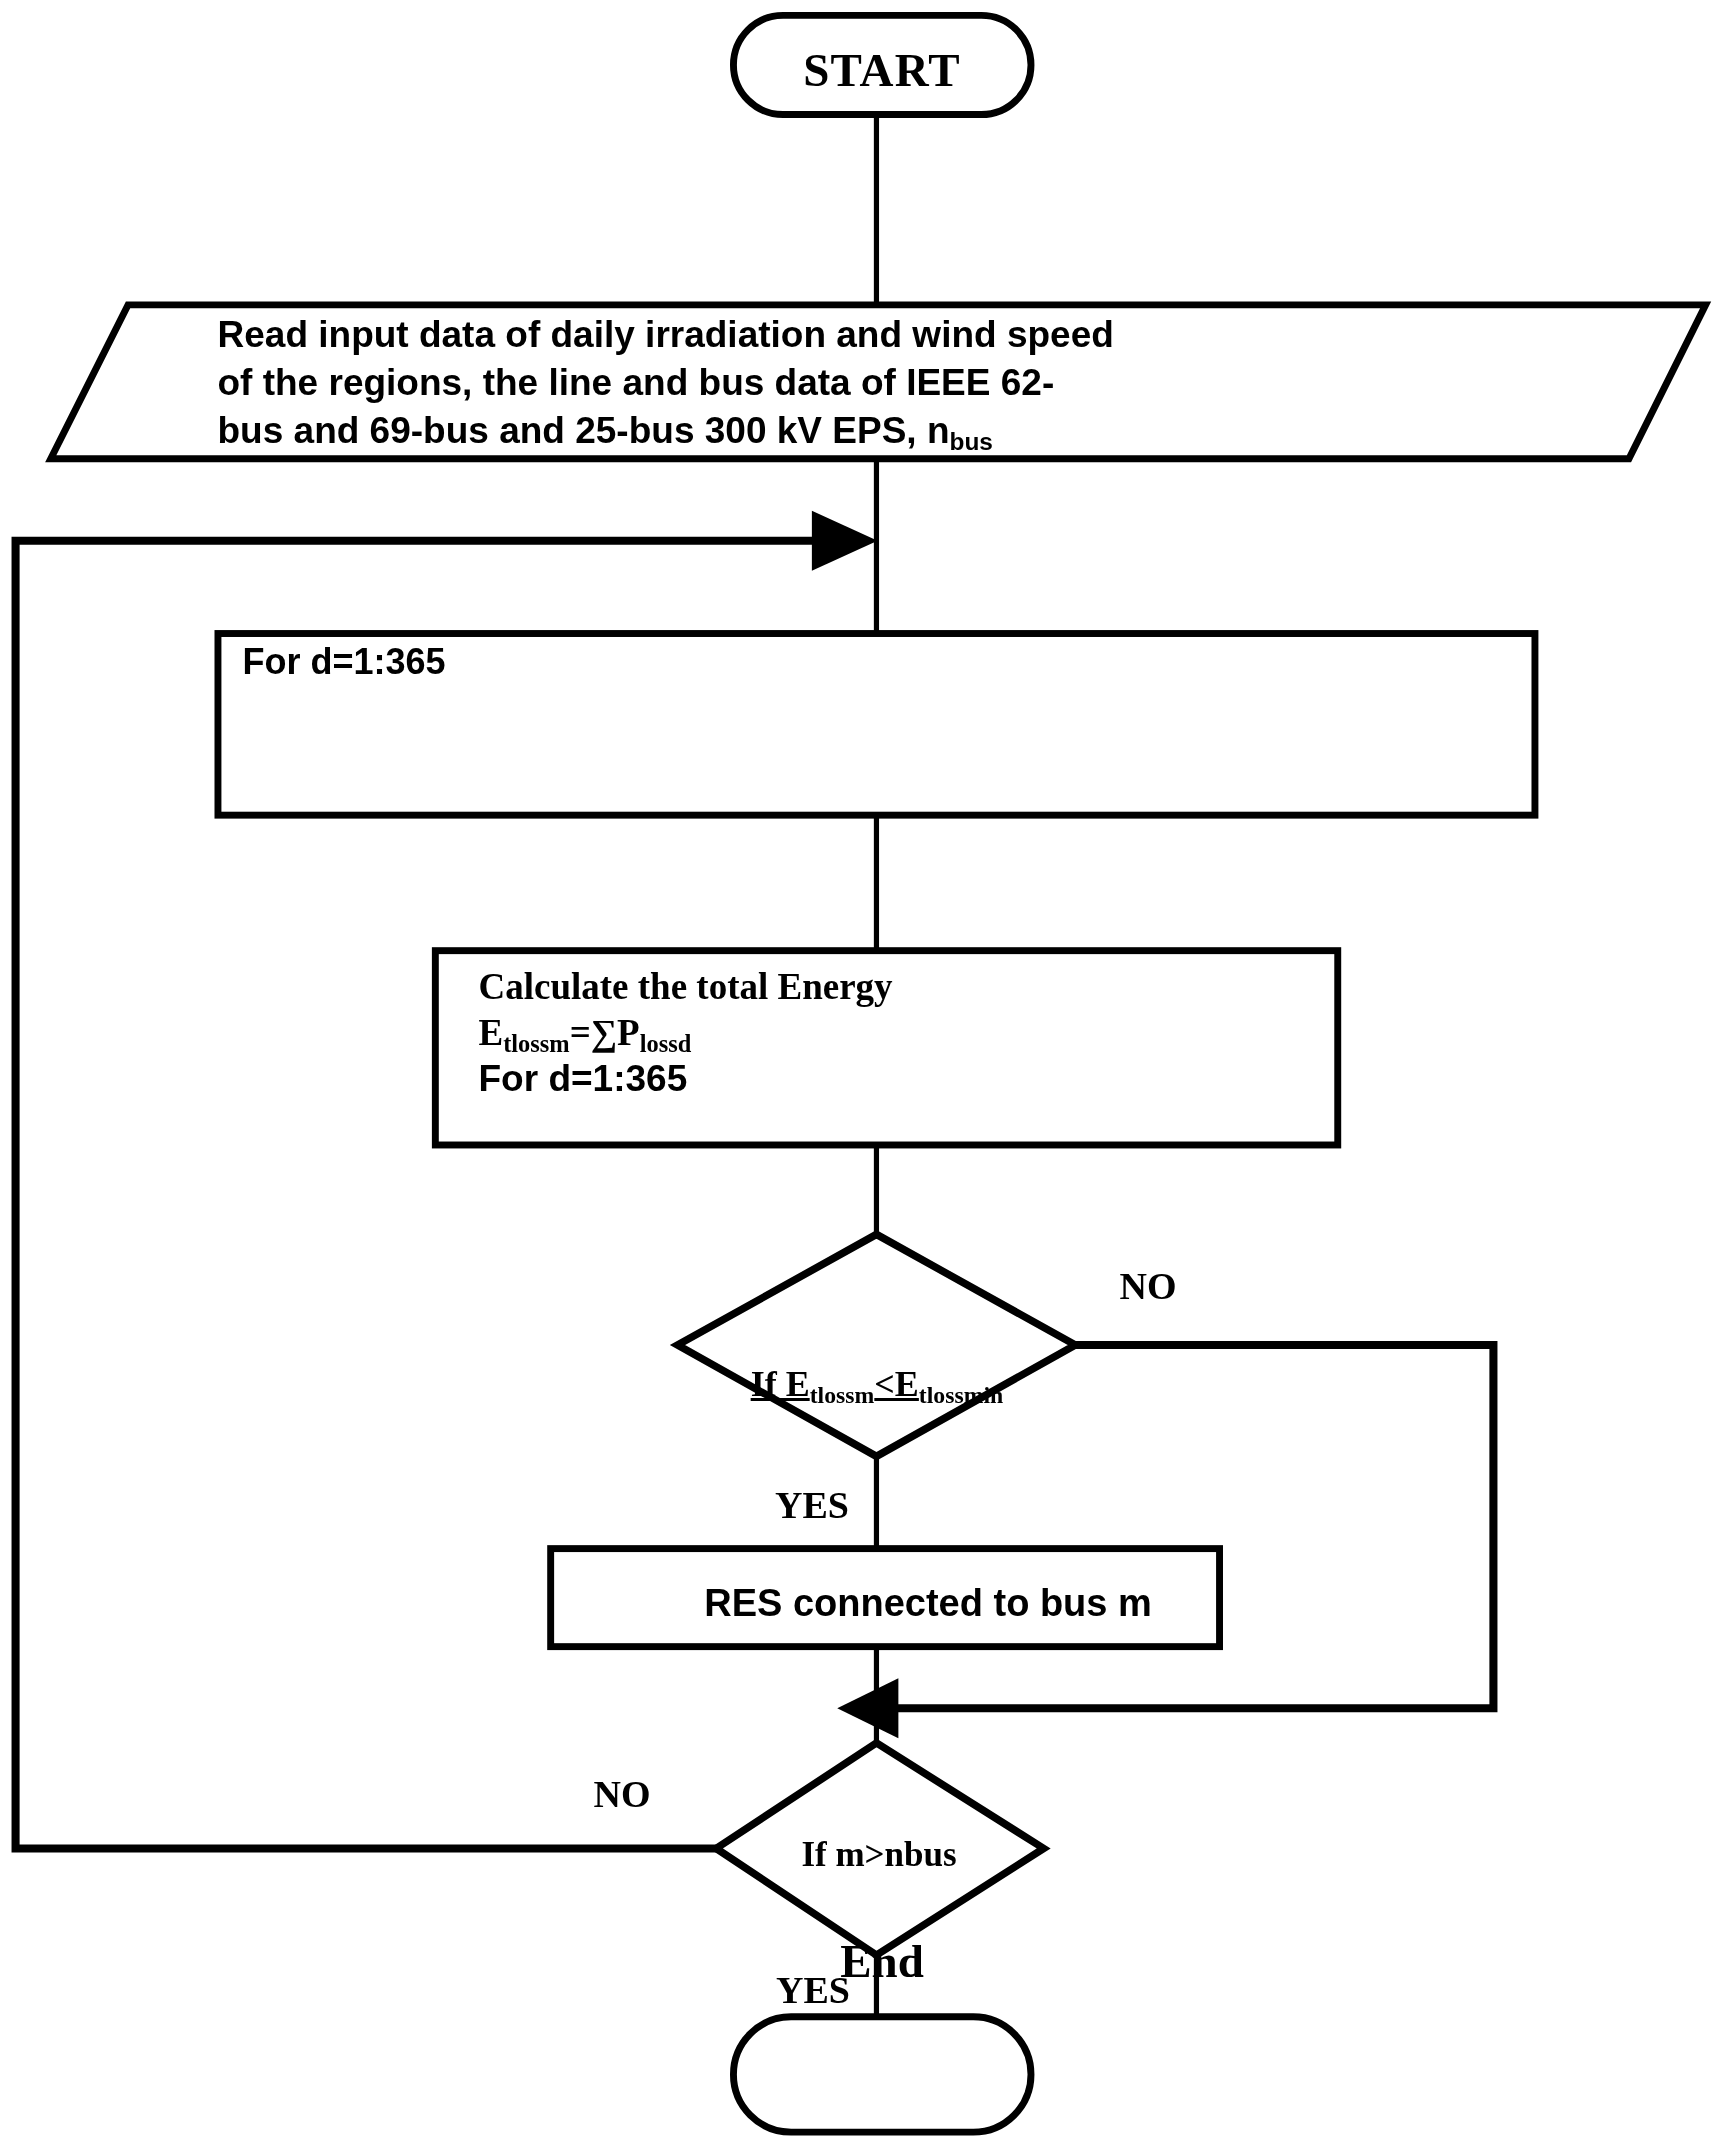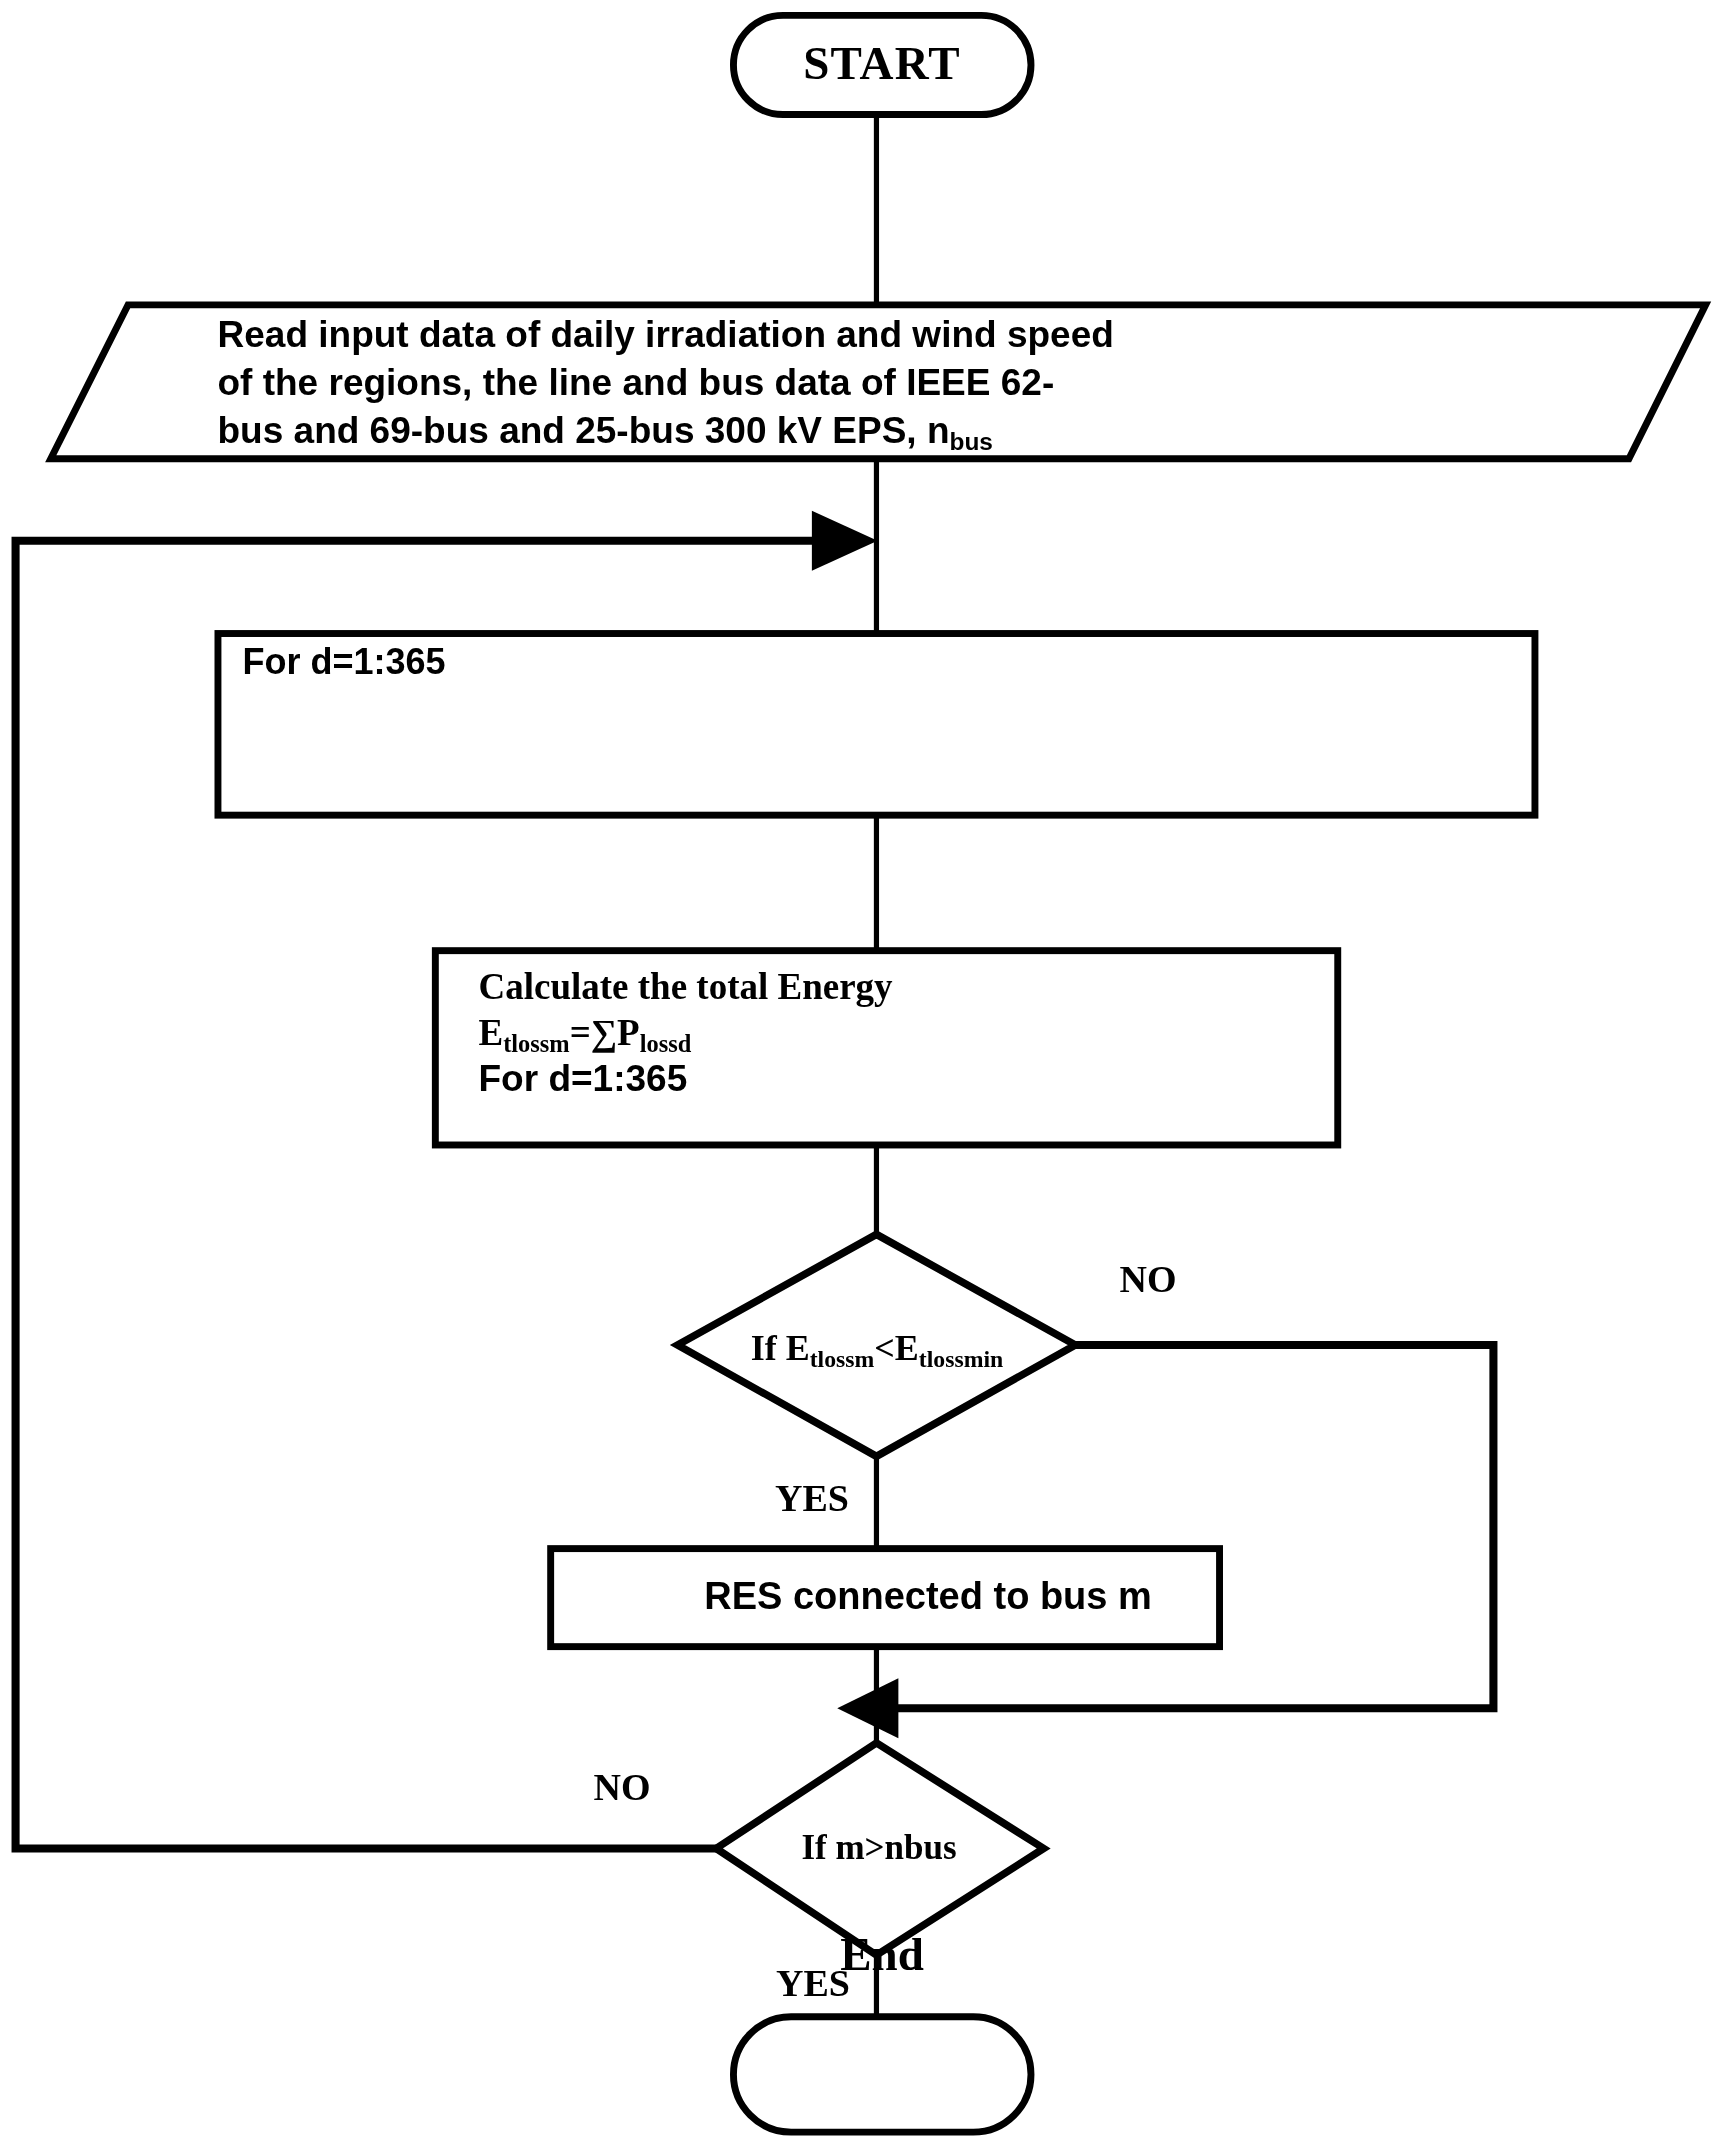--- a/index.html
+++ b/index.html
@@ -2,34 +2,34 @@
 <html style="font-size:9.2px"><head>
 <meta charset="utf-8">
 <style>
   html,body{margin:0;padding:0;background:#ffffff;}
   body{width:1716px;height:2151px;position:relative;overflow:hidden;
        font-family:"Liberation Sans",sans-serif;}
   #flow{position:absolute;left:0;top:0;width:1716px;height:2151px;}
   .lbl{position:absolute;color:#000;}
   .serif{font-family:"Liberation Serif",serif;font-weight:bold;}
   .sans{font-family:"Liberation Sans",sans-serif;font-weight:bold;}
-  .ctr{text-align:left;transform:translateX(-50%);white-space:nowrap;}
+  .ctr{text-align:left;transform:translateX(-50%);white-space:nowrap;margin-top:7px;}
   .blk{text-align:left;transform:translateX(-50%);}
   sub{font-size:0.66em;vertical-align:-0.30em;line-height:0;}
   
   #start-text{left:882px;top:36px;font-size:47px;letter-spacing:1.2px;}
   #end-text{left:882px;top:1927px;font-size:47px;font-family:Liberation Serif, serif;}
   
   #input-text{left:881px;top:311px;font-size:37px;line-height:1.30;width:1327px;}
   
   #nr-text{left:877px;top:640px;font-size:36px;line-height:1.22;width:1269px;}
   
   #energy-text{left:882px;top:964px;font-size:37px;line-height:1.24;width:807px;}
   
-  #d1-text{left:877px;top:1327px;font-size:36px;}
+  #d1-text{left:877px;top:1356px;font-size:36px;text-decoration:underline;}
   #d2-text{left:879px;top:1828px;font-size:35px;}
   
   #res-text{left:928px;top:1575px;font-size:38px;}
   
   #no1{left:1148px;top:1257px;font-size:38px;}
   #yes1{left:812px;top:1476px;font-size:38px;}
   #no2{left:622px;top:1765px;font-size:38px;}
   #yes2{left:813px;top:1961px;font-size:38px;}
 </style>
 </head>

